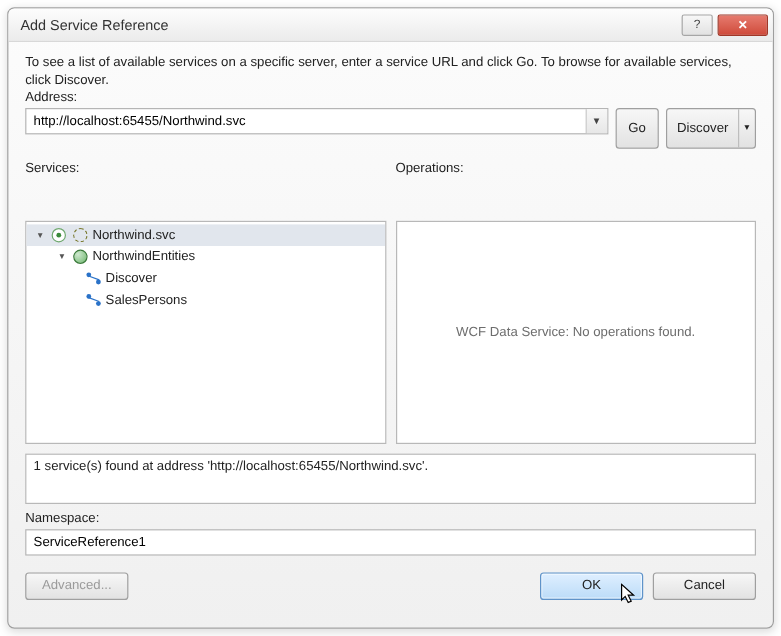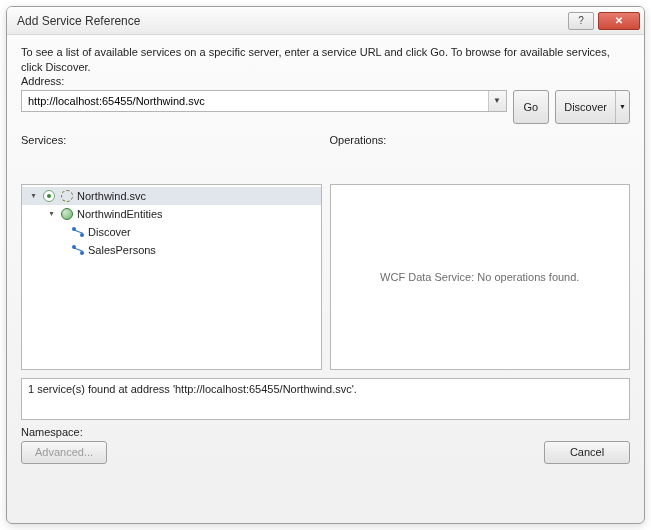--- a/index.html
+++ b/index.html
@@ -218,21 +218,28 @@
           <span>WCF Data Service: No operations found.</span>
         </div>
       </div>
     </div>
 
     <div class="status-box">
       <span>1 service(s) found at address 'http://localhost:65455/Northwind.svc'.</span>
     </div>
 
     <div class="label">Namespace:</div>
+    <input class="ns-input" value="ServiceReference1" style="">
 
     <div class="footer ok-row">
       <div class="btn big disabled">Advanced...</div>
       <div class="spacer"></div>
+      <div class="btn big primary" style="position:relative;">
+        <span>OK</span>
+        <svg class="cursor" style="left:66px;top:8px;" viewBox="0 0 14 20">
+          <path d="M1 1 L1 14 L4 11 L6.5 16 L9 15 L6.5 10 L11 10 Z" fill="#fff" stroke="#000" stroke-width="1"></path>
+        </svg>
+      </div>
       <div style="width:8px"></div>
       <div class="btn big">Cancel</div>
     </div>
   </div>
 </div>
 
 </body></html>

